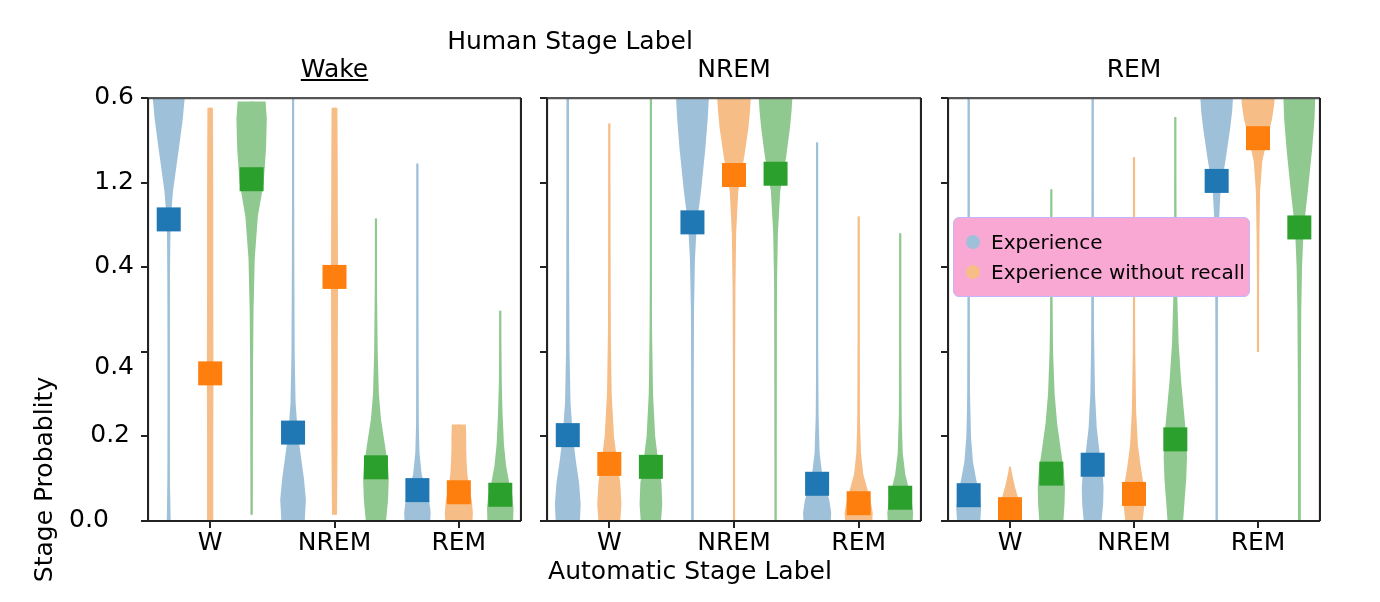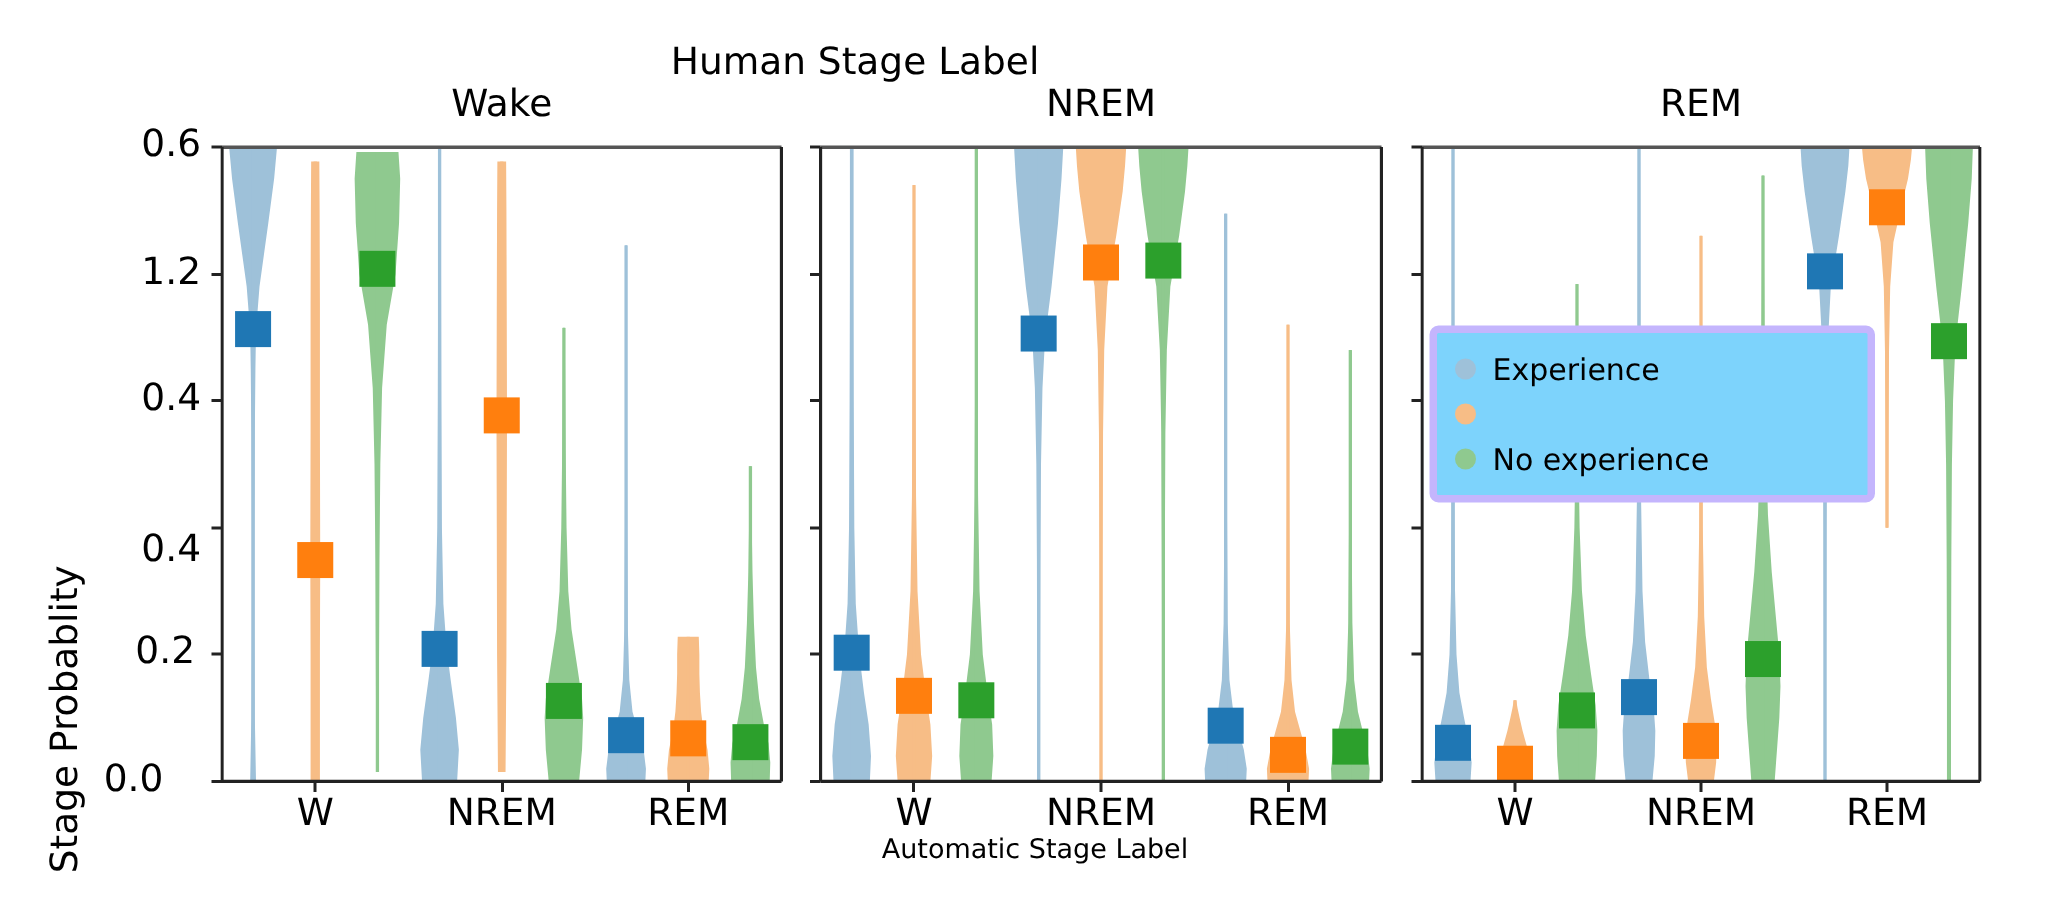--- a/index.html
+++ b/index.html
@@ -14,54 +14,54 @@
     font-family:"DejaVu Sans",sans-serif;color:#000;
   }
   .ylabel{
     position:absolute;left:-122px;top:300px;width:330px;text-align:center;
     transform:rotate(-90deg) translate(-50%,0);transform-origin:center center;
     font-size:25px;color:#000;white-space:nowrap;
   }
   .ylabel-wrap{position:absolute;left:0;top:0;width:44px;height:602px;}
   .xlabel{
     position:absolute;left:0;top:556px;width:1380px;text-align:center;
-    font-size:18px;color:#000;
+    font-size:25px;color:#000;
   }
   .ytick{
     position:absolute;text-align:right;font-size:25px;color:#000;
     width:90px;
   }
   .xtick{
     position:absolute;text-align:center;font-size:25px;color:#000;
   }
   svg{display:block;}
   .axes-svg{position:absolute;}
   .legendbox{
-    position:absolute;background:#7dd3fc;border:5px solid #c4b5fd;border-radius:6px;
+    position:absolute;background:#f9a8d4;border:1px solid #c4b5fd;border-radius:6px;
     box-sizing:border-box;padding:9px 14px 9px 12px;
   }
   .legend-row{display:flex;align-items:center;height:30px;}
   .legend-dot{width:14px;height:14px;border-radius:50%;margin-right:11px;flex:0 0 auto;}
   .legend-text{font-size:20px;color:#000;white-space:nowrap;line-height:1;}
 </style>
 </head>
 <body>
 
 <div id="fig">
 
   <div class="suptitle">Human Stage Label</div>
 
   <div class="ylabel-wrap">
     <div class="ylabel">Stage Probablity</div>
   </div>
 
   <div class="xlabel">Automatic Stage Label</div>
 
   <div id="panels">
-      <div class="paneltitle" style="left: 148px; width: 373px; top: 54px;">Wake</div>
+      <div class="paneltitle" style="left: 148px; width: 373px; top: 54px; text-decoration: underline;">Wake</div>
       <svg class="axes-svg" width="375" height="425" style="left: 147px; top: 97px;">
         <path d="M 19.77 424.00 L 20.55 381.70 L 20.75 318.25 L 20.75 254.80 L 20.55 191.35 L 20.16 149.05 L 19.77 123.67 L 17.44 94.06 L 11.59 51.76 L 7.70 22.15 L 5.75 1.00 L 37.69 1.00 L 35.75 22.15 L 31.85 51.76 L 26.01 94.06 L 23.67 123.67 L 23.28 149.05 L 22.89 191.35 L 22.70 254.80 L 22.70 318.25 L 22.89 381.70 L 23.67 424.00 Z" fill="#9ec1d9" stroke="none"></path>
         <rect x="20.62" y="1.00" width="2.2" height="423.00" fill="#9ec1d9"></rect>
         <rect x="9.72" y="110.40" width="24" height="24" fill="#1f77b4"></rect>
         <path d="M 60.05 424.00 L 60.05 339.40 L 59.86 275.95 L 60.05 191.35 L 60.05 106.75 L 60.24 43.30 L 60.44 10.73 L 65.89 10.73 L 66.09 43.30 L 66.28 106.75 L 66.28 191.35 L 66.48 275.95 L 66.28 339.40 L 66.28 424.00 Z" fill="#f7bd86" stroke="none"></path>
         <rect x="62.07" y="10.73" width="2.2" height="413.27" fill="#f7bd86"></rect>
         <rect x="51.17" y="264.37" width="24" height="24" fill="#ff7f0e"></rect>
         <path d="M 103.83 417.65 L 103.64 360.55 L 103.25 275.95 L 102.66 212.50 L 101.49 161.74 L 98.38 119.44 L 92.53 85.60 L 90.20 51.76 L 89.42 22.15 L 90.59 4.38 L 118.64 4.38 L 119.80 22.15 L 119.03 51.76 L 116.69 85.60 L 110.84 119.44 L 107.73 161.74 L 106.56 212.50 L 105.97 275.95 L 105.59 360.55 L 105.39 417.65 Z" fill="#8fc98f" stroke="none"></path>
         <rect x="103.51" y="4.38" width="2.2" height="413.27" fill="#8fc98f"></rect>
         <rect x="92.61" y="70.22" width="24" height="24" fill="#2ca02c"></rect>
@@ -200,20 +200,17 @@
       <div style="position: absolute; left: 941px; top: 97px; width: 7px; height: 2px; background: rgb(34, 34, 34);"></div>
     </div>
 
   <div id="legend" class="legendbox" style="left: 953px; top: 217px; width: 297px;">
       <div class="legend-row">
         <span class="legend-dot" style="background: rgb(158, 193, 217);"></span>
         <span class="legend-text">Experience</span>
       </div>
       <div class="legend-row">
         <span class="legend-dot" style="background: rgb(247, 189, 134);"></span>
-      </div>
-      <div class="legend-row">
-        <span class="legend-dot" style="background: rgb(143, 201, 143);"></span>
-        <span class="legend-text">No experience</span>
+        <span class="legend-text">Experience without recall</span>
       </div>
     </div>
 
 </div>
 
 </body></html>

